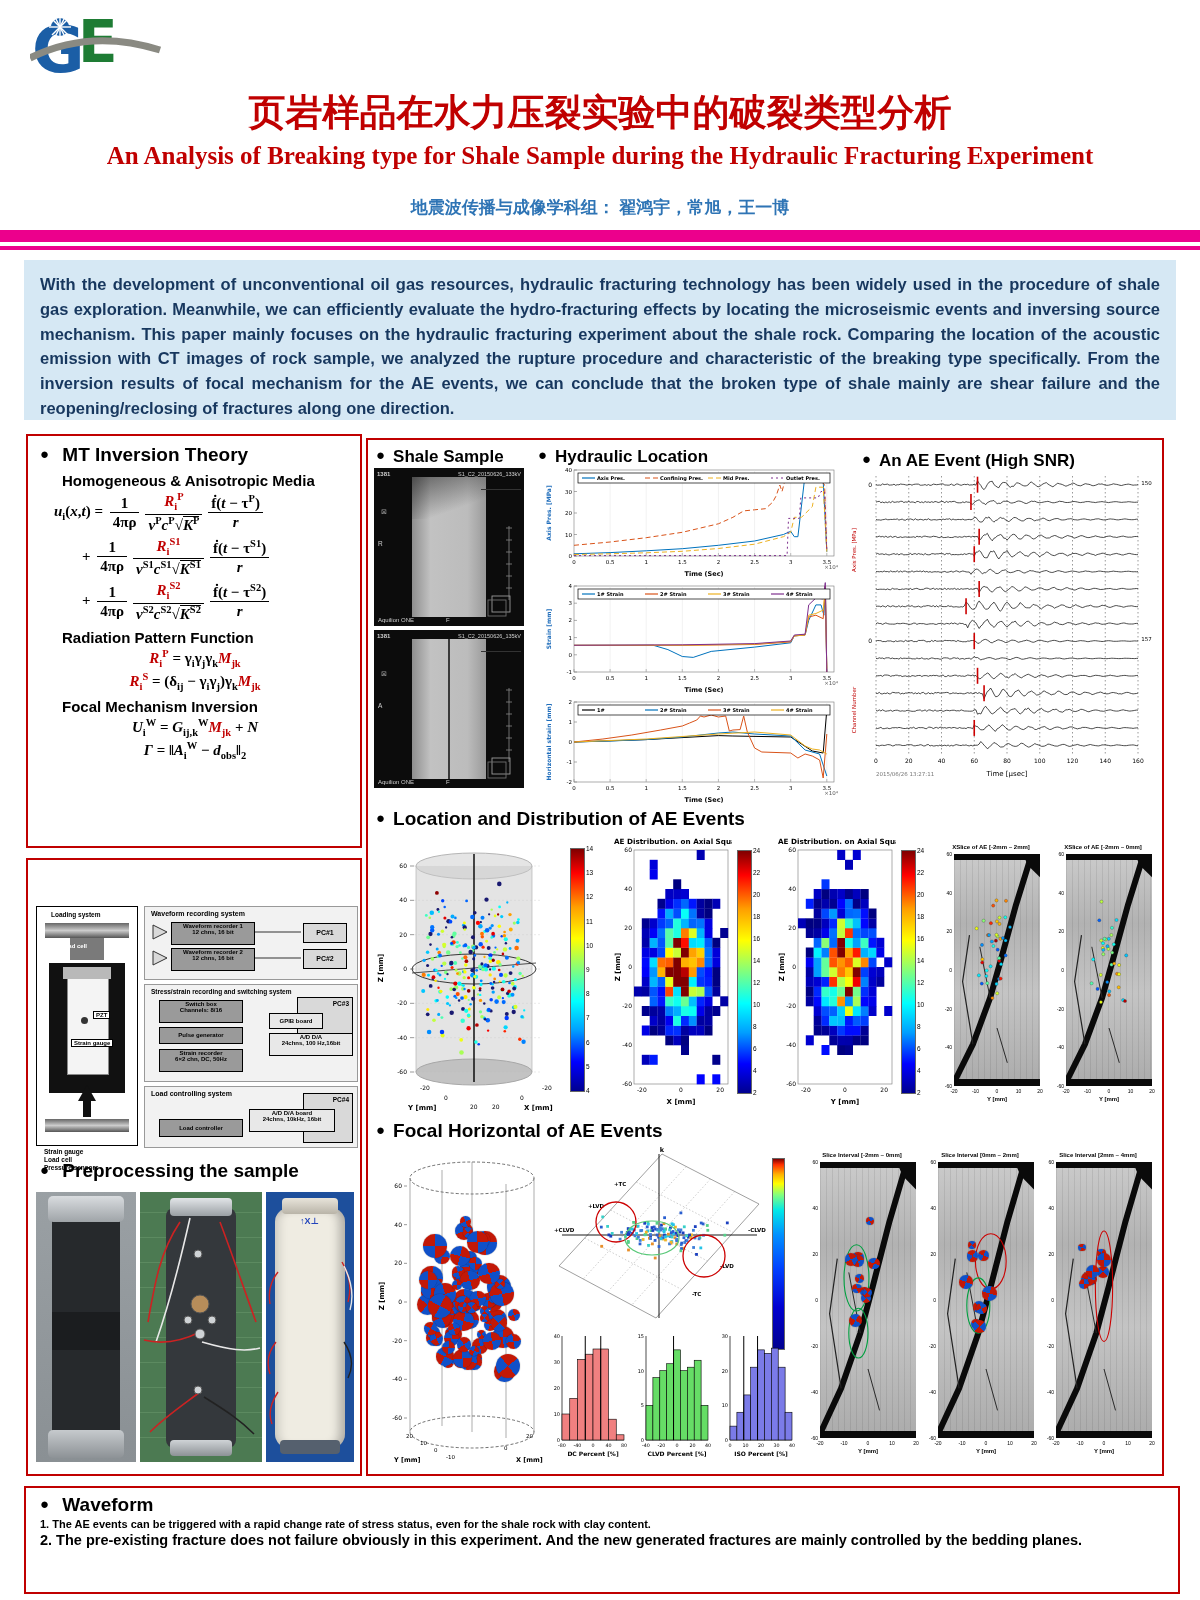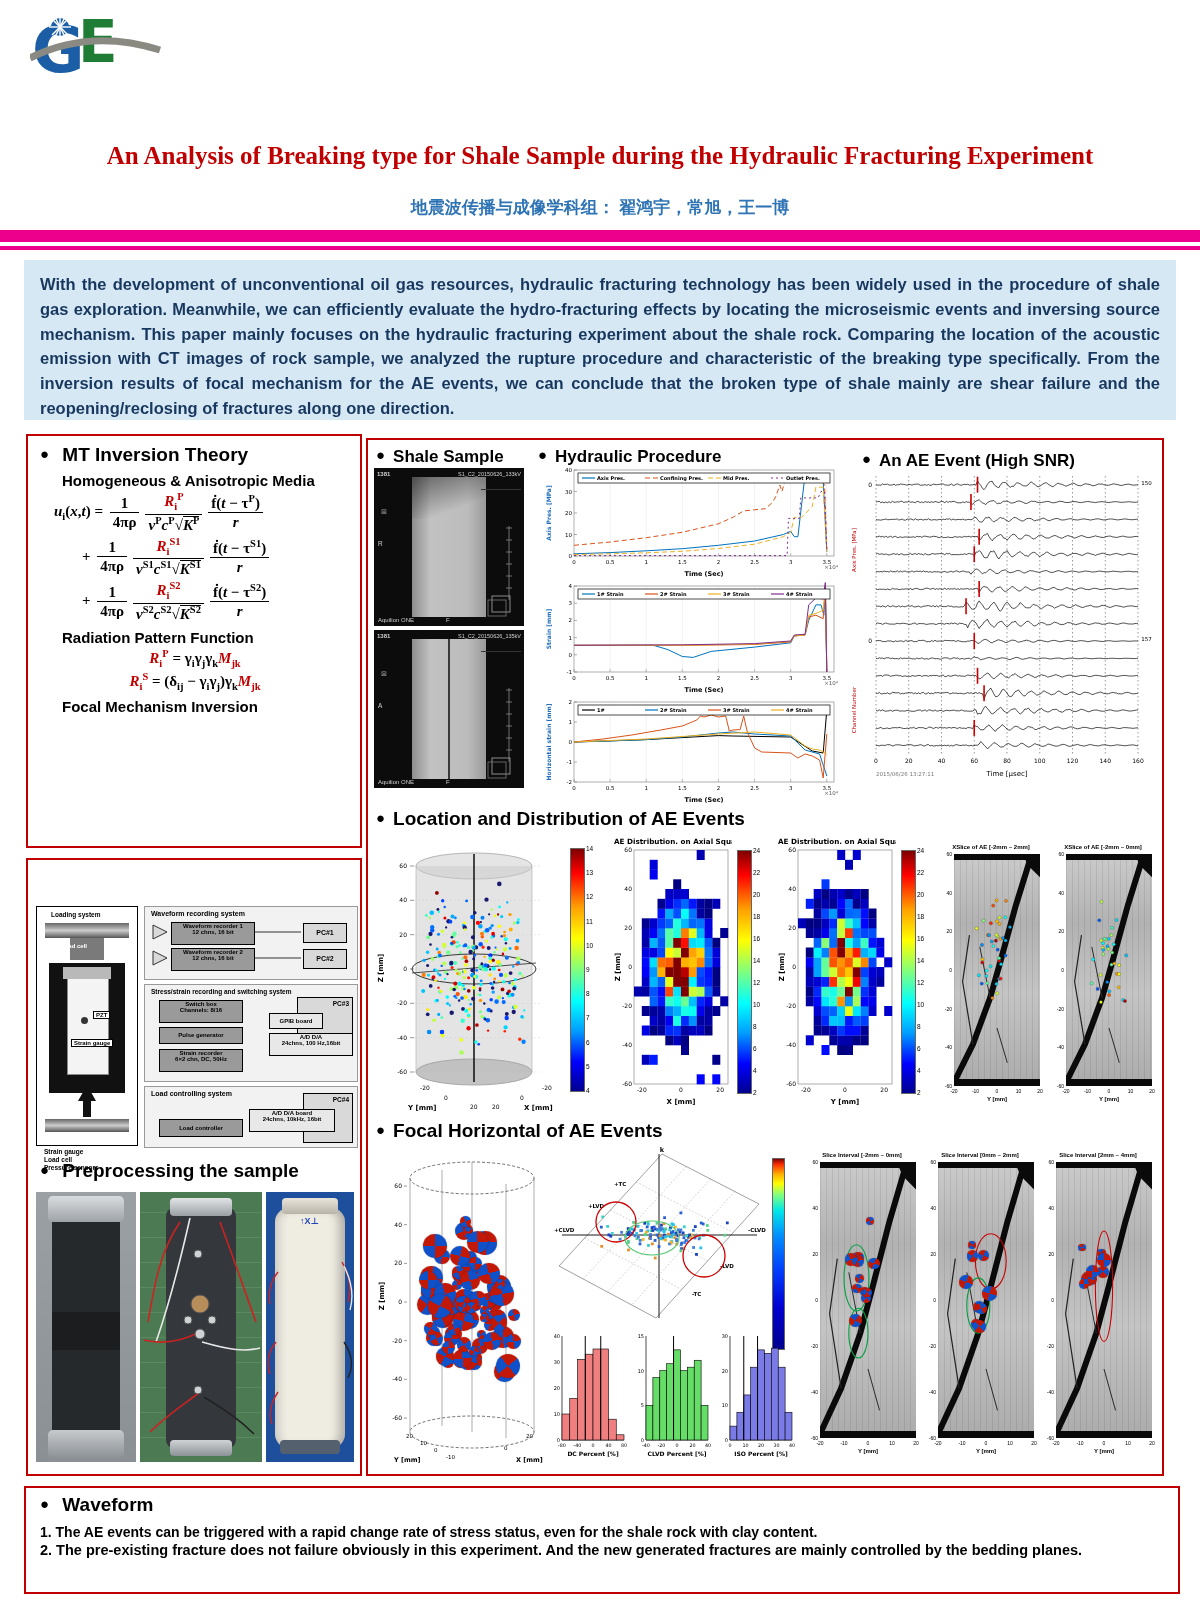--- a/index.html
+++ b/index.html
@@ -36,20 +36,21 @@
           <line x1="30" y1="6" x2="30" y2="28"></line>
             <line x1="19" y1="17" x2="41" y2="17"></line>
           <line x1="22" y1="9" x2="38" y2="25"></line>
             <line x1="38" y1="9" x2="22" y2="25"></line>
           <line x1="25" y1="7" x2="35" y2="27"></line>
             <line x1="35" y1="7" x2="25" y2="27"></line>
         </g>
       </g>
     </svg>
   </div>
+  <div class="abs" style="left:0;top:88px;width:1200px;text-align:center;font-size:37px;font-weight:bold;color:#C00000;">页岩样品在水力压裂实验中的破裂类型分析</div>
   <div class="abs serif" style="left:0;top:142px;width:1200px;text-align:center;font-size:25px;font-weight:bold;color:#C00000;">An Analysis of Breaking type for Shale Sample during the Hydraulic Fracturing Experiment</div>
   <div class="abs" style="left:0;top:196px;width:1200px;text-align:center;font-size:17px;font-weight:bold;color:#2E74B5;">地震波传播与成像学科组： 翟鸿宇，常旭，王一博</div>
 </div>
 <div class="abs" style="left:0;top:230px;width:1200px;height:12px;background:#EC008C;"></div>
 <div class="abs" style="left:0;top:246px;width:1200px;height:4px;background:#EC008C;"></div>
 
 <div class="abs" style="left:24px;top:260px;width:1152px;height:160px;background:#D6E8F4;">
   <div style="padding:12px 16px;font-size:16.5px;font-weight:bold;color:#17375E;text-align:justify;line-height:1.5;">With the development of unconventional oil gas resources, hydraulic fracturing technology has been widely used in the procedure of shale gas exploration. Meanwhile, we can efficiently evaluate the hydro-fracturing effects by locating the microseismic events and inversing source mechanism. This paper mainly focuses on the hydraulic fracturing experiment about the shale rock. Comparing the location of the acoustic emission with CT images of rock sample, we analyzed the rupture procedure and characteristic of the breaking type specifically. From the inversion results of focal mechanism for the AE events, we can conclude that the broken type of shale mainly are shear failure and the reopening/reclosing of fractures along one direction.</div>
 </div>
 
@@ -64,20 +65,24 @@
       <span class="eqrow"><i>u</i><sub>i</sub>(<i>x</i>,<i>t</i>) = <span class="fr"><span class="t">1</span><span class="b">4πρ</span></span><span class="fr"><span class="t red"><i>R</i><sub>i</sub><sup>P</sup></span><span class="b"><i>v</i><sup>P</sup><i>c</i><sup>P</sup>√<span class="ov"><i>K</i><sup>P</sup></span></span></span><span class="fr"><span class="t">ḟ(<i>t</i> − τ<sup>P</sup>)</span><span class="b"><i>r</i></span></span></span>
       <span class="eqrow" style="margin-left:28px;">+ <span class="fr"><span class="t">1</span><span class="b">4πρ</span></span><span class="fr"><span class="t red"><i>R</i><sub>i</sub><sup>S1</sup></span><span class="b"><i>v</i><sup>S1</sup><i>c</i><sup>S1</sup>√<span class="ov"><i>K</i><sup>S1</sup></span></span></span><span class="fr"><span class="t">ḟ(<i>t</i> − τ<sup>S1</sup>)</span><span class="b"><i>r</i></span></span></span>
       <span class="eqrow" style="margin-left:28px;">+ <span class="fr"><span class="t">1</span><span class="b">4πρ</span></span><span class="fr"><span class="t red"><i>R</i><sub>i</sub><sup>S2</sup></span><span class="b"><i>v</i><sup>S2</sup><i>c</i><sup>S2</sup>√<span class="ov"><i>K</i><sup>S2</sup></span></span></span><span class="fr"><span class="t">ḟ(<i>t</i> − τ<sup>S2</sup>)</span><span class="b"><i>r</i></span></span></span>
     </div>
     <div style="font-size:15px;font-weight:bold;margin:6px 0 2px 22px;">Radiation Pattern Function</div>
     <div class="eq" style="text-align:center;">
       <span class="eqrow"><span class="red"><i>R</i><sub>i</sub><sup>P</sup></span> = γ<sub>i</sub>γ<sub>j</sub>γ<sub>k</sub><span class="red"><i>M</i><sub>jk</sub></span></span>
       <span class="eqrow"><span class="red"><i>R</i><sub>i</sub><sup>S</sup></span> = (δ<sub>ij</sub> − γ<sub>i</sub>γ<sub>j</sub>)γ<sub>k</sub><span class="red"><i>M</i><sub>jk</sub></span></span>
     </div>
     <div style="font-size:15px;font-weight:bold;margin:6px 0 2px 22px;">Focal Mechanism Inversion</div>
+    <div class="eq" style="text-align:center;">
+      <span class="eqrow"><i>U</i><sub>i</sub><sup>W</sup> = <i>G</i><sub>ij,k</sub><sup>W</sup><span class="red"><i>M</i><sub>jk</sub></span> + <i>N</i></span>
+      <span class="eqrow"><i>Γ</i> = ‖<i>A</i><sub>i</sub><sup>W</sup> − <i>d</i><sub>obs</sub>‖<sub>2</sub></span>
+    </div>
   </div>
 </div>
 
 <div class="abs redbox" style="left:26px;top:858px;width:332px;height:614px;">
 
   <div class="abs" style="left:6px;top:42px;width:322px;height:252px;font-weight:bold;">
 
     <div class="abs" style="left:2px;top:4px;width:100px;height:238px;border:1.5px solid #000;">
       <div class="tinyt" style="left:14px;top:4px;">Loading system</div>
       <div class="abs" style="left:8px;top:16px;width:84px;height:15px;background:linear-gradient(180deg,#666,#ccc,#555);"></div>
@@ -206,21 +211,21 @@
     </svg>
   </div>
 </div>
 
 <div class="abs redbox" style="left:366px;top:438px;width:794px;height:1034px;"></div>
 
 <div class="abs" style="left:376px;top:446px;font-size:17px;font-weight:bold;">
   <span class="bullet">●</span><span>Shale Sample</span>
 </div>
 <div class="abs" style="left:538px;top:446px;font-size:17px;font-weight:bold;">
-  <span class="bullet">●</span><span>Hydraulic Procedure</span>
+  <span class="bullet">●</span><span>Hydraulic Location</span>
 </div>
 <div class="abs" style="left:862px;top:450px;font-size:17px;font-weight:bold;">
   <span class="bullet">●</span><span>An AE Event (High SNR)</span>
 </div>
 
 <div id="ct-shale-1" class="abs" style="left:374px;top:468px;width:150px;height:158px;background:#0c0c0c;overflow:hidden;">
     <div style="position: absolute; left: 38px; top: 9px; width: 74px; height: 140px; background: linear-gradient(90deg, rgb(142, 142, 142), rgb(194, 194, 194) 25%, rgb(188, 188, 188) 75%, rgb(154, 154, 154));">
       <div style="position: absolute; left: 0px; top: 0px; width: 100%; height: 42px; background: linear-gradient(160deg, rgba(20, 20, 20, 0.55), rgba(20, 20, 20, 0) 70%);"></div>
     </div>
     <div style="position: absolute; left: 3px; top: 3px; color: rgb(207, 207, 207); font-size: 6px; font-weight: bold;">1381</div>
@@ -1691,16 +1696,16 @@
     <div style="position: absolute; left: 102px; top: 288px; width: 16px; text-align: center; font-size: 5px;">20</div>
     <div style="position: absolute; left: 14px; top: 296px; width: 96px; text-align: center; font-size: 6px; font-weight: bold;">Y [mm]</div>
   </div>
 
 <div class="abs redbox" style="left:24px;top:1486px;width:1152px;height:104px;">
   <div style="padding:6px 14px 0 14px;">
     <div style="font-size:19px;font-weight:bold;">
       <span class="bullet">●</span>
       <span>Waveform</span>
     </div>
-    <div style="font-size:14px;font-weight:bold;margin-top:8px;">1.  The AE events can be triggered with a rapid change rate of stress status, even for the shale rock with clay content.</div>
+    <div style="font-size:11px;font-weight:bold;margin-top:2px;">1.  The AE events can be triggered with a rapid change rate of stress status, even for the shale rock with clay content.</div>
     <div style="font-size:14.5px;font-weight:bold;margin-top:2px;">2.  The pre-existing fracture does not failure obviously in this experiment. And the new generated fractures are  mainly controlled by the bedding planes.</div>
   </div>
 </div>
 
 </body></html>

